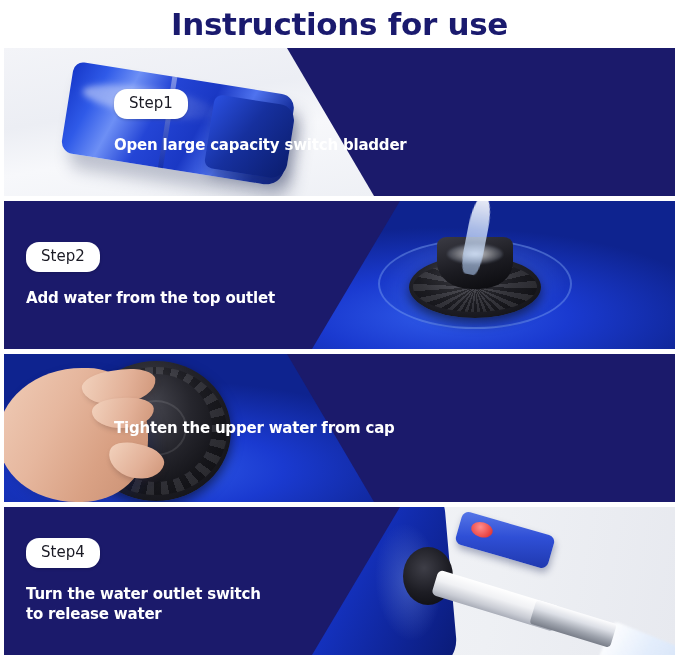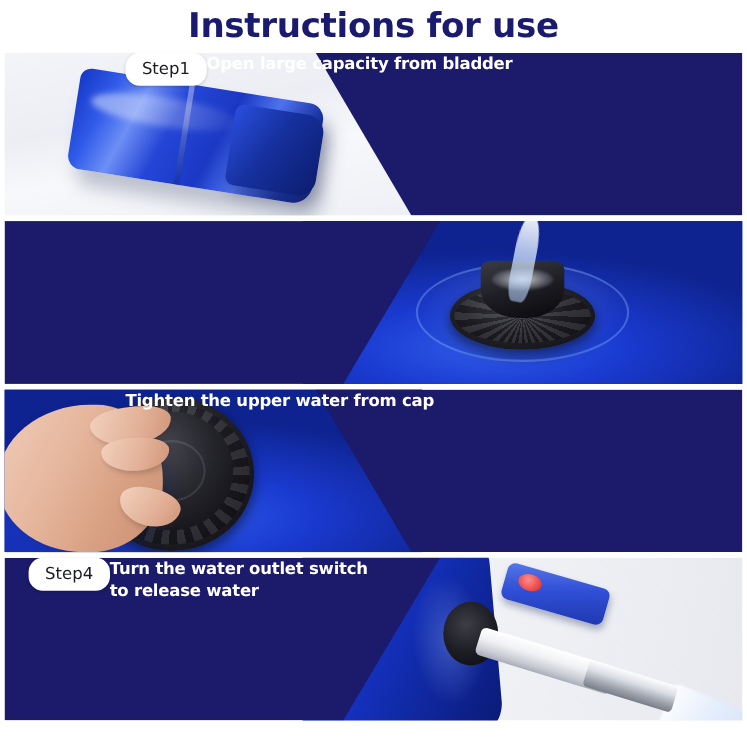--- a/index.html
+++ b/index.html
@@ -93,20 +93,21 @@
   }
   .panel.photo-right .content {
     left: 22px;
   }
 
   .content {
     position: absolute;
     top: 0;
     height: 100%;
     display: flex;
+    flex-direction: column;
     justify-content: center;
     z-index: 5;
   }
   .step-badge {
     background: #ffffff;
     color: #1b1b25;
     border-radius: 13px;
     padding: 7px 15px 8px;
     font-size: 15px;
     font-family: "DejaVu Sans", sans-serif;
@@ -361,35 +362,39 @@
     <div class="panel photo-left">
       <div class="photo">
         <div class="photo-inner bg-studio">
           <div class="bladder-fold"></div>
           <div class="bladder-edge"></div>
         </div>
       </div>
       <div class="navy"></div>
       <div class="content">
         <div class="step-badge">Step1</div>
-        <div class="step-caption">Open large capacity from bladder</div>
+        <div class="step-caption">Open large capacity switch bladder</div>
       </div>
     </div>
 
     <div class="panel photo-right">
       <div class="photo">
         <div class="photo-inner bg-bladder-blue">
           <div class="cap-collar"></div>
           <div class="cap-ring"></div>
           <div class="cap-top"></div>
           <div class="water-splash"></div>
           <div class="water-stream"></div>
         </div>
       </div>
       <div class="navy"></div>
+      <div class="content">
+        <div class="step-badge">Step2</div>
+        <div class="step-caption">Add water from the top outlet</div>
+      </div>
     </div>
 
     <div class="panel photo-left">
       <div class="photo">
         <div class="photo-inner bg-bladder-blue">
           <div class="cap-ring p3"></div>
           <div class="cap-top p3"></div>
           <div class="hand"></div>
           <div class="finger f1"></div>
           <div class="finger f2"></div>

